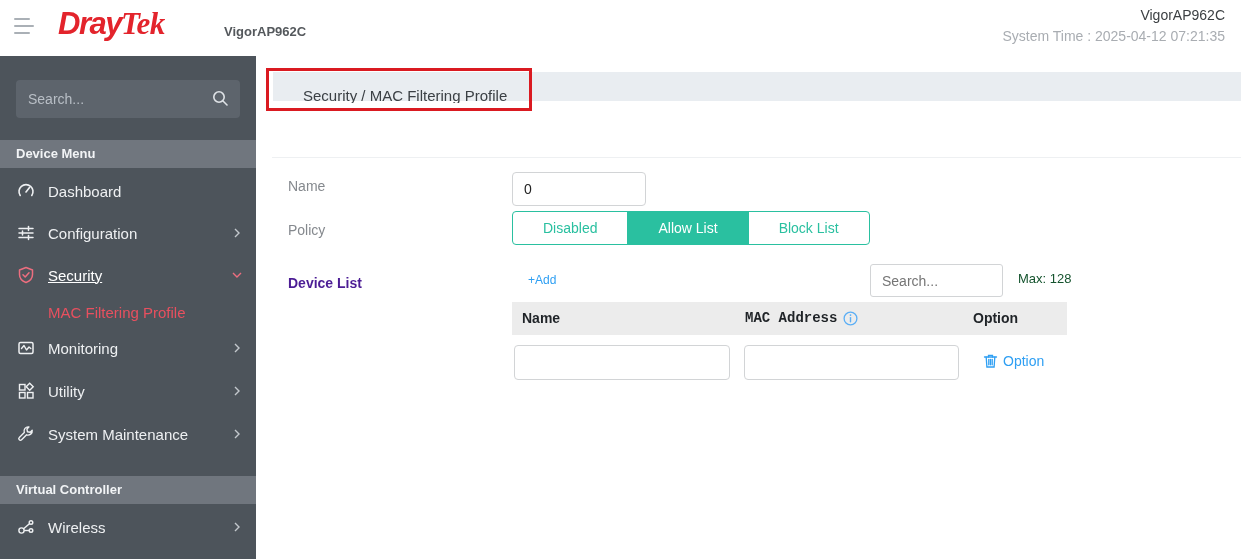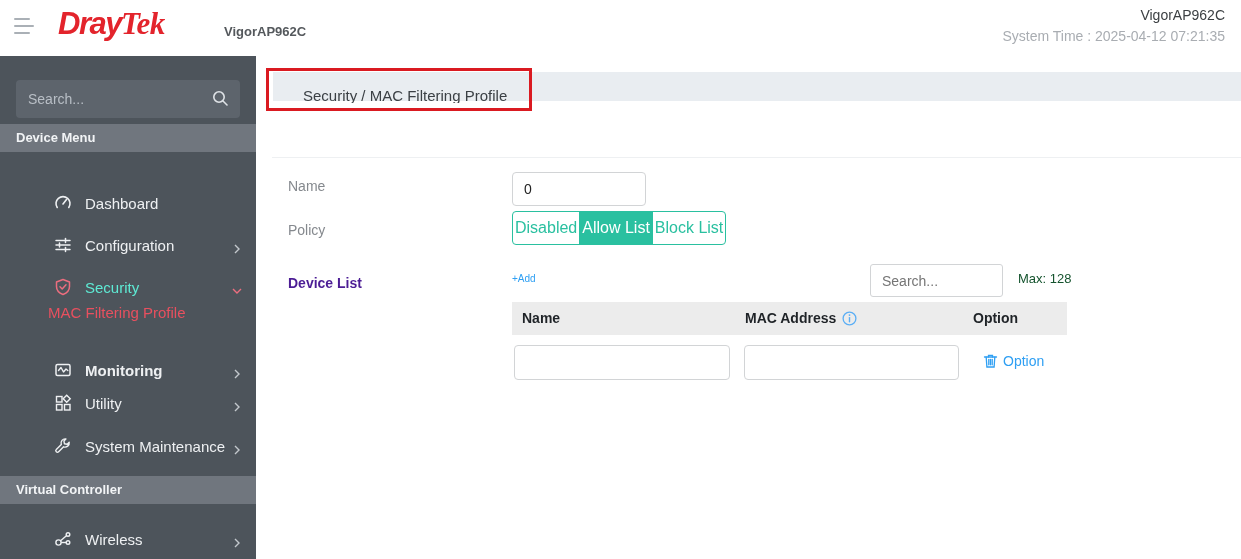--- a/index.html
+++ b/index.html
@@ -24,51 +24,51 @@
   .hdr-device { font-size:14px; color:#3c4043; margin-bottom:5px; }
   .hdr-time { font-size:14px; color:#a9adb2; }
 
   
   .sidebar { position:absolute; left:0; top:56px; width:256px; bottom:0; background:#4d545b; z-index:2; }
   .side-search { position:absolute; left:16px; top:24px; width:224px; height:38px; background:#5d646c; border-radius:4px; }
   .side-search input { position:absolute; left:12px; top:0; width:180px; height:38px; background:transparent; border:none; outline:none; color:#dfe2e6; font-size:14px; font-family:"Liberation Sans", sans-serif; }
   .side-search input::placeholder { color:#b9bfc6; }
   .side-search .mag { position:absolute; right:10px; top:9px; }
   .side-band { position:absolute; left:0; width:256px; height:28px; background:#70767e; color:#f2f4f6; font-size:13px; font-weight:700; line-height:28px; padding-left:16px; }
-  .side-item { position:absolute; left:0; width:256px; height:42px; display:flex; align-items:flex-end; color:#eef0f2; font-size:15px; cursor:pointer;padding-left:37px; }
+  .side-item { position:absolute; left:0; width:256px; height:42px; display:flex; align-items:center; color:#eef0f2; font-size:15px; cursor:pointer; }
   .side-item .ic { width:18px; height:18px; margin-left:17px; margin-right:13px; flex:0 0 18px; }
   .side-item .chev { position:absolute; right:14px; }
-  .side-item.red { color:#5eead4; }
+  .side-item.red { color:#ffffff;text-decoration:underline; }
   .side-sub { position:absolute; left:0; width:256px; height:34px; line-height:34px; padding-left:48px; color:#e8505f; font-size:15px; cursor:pointer; }
 
   
   .crumb-band { position:absolute; left:256px; top:72px; right:0; height:29px; background:#e9edf1; z-index:0;margin-left:17px; }
   .crumb-text { position:absolute; left:30px; top:15px; font-size:15px; color:#3b4045; }
   .annotation { position:absolute; left:266px; top:68px; width:266px; height:43px; border:3px solid #da1a21; z-index:4; pointer-events:none; }
   .card { position:absolute; left:272px; top:103px; right:0; bottom:0; background:#ffffff; border-top-left-radius:8px; z-index:1; }
   .divider { position:absolute; left:0; top:54px; right:0; height:1px; background:#eef0f2; }
 
   .f-label { position:absolute; left:16px; font-size:14px; color:#85898e; }
   .f-label.dark { color:#4c1d95; font-weight:700; }
   .txt-input { border:1px solid #d2d4d6; border-radius:4px; font-size:14px; color:#222; padding:0 11px; font-family:"Liberation Sans", sans-serif; outline:none; background:#fff; }
 
   .seg { position:absolute; left:240px; top:108px; display:flex; height:34px; }
-  .seg button { height:34px; border:1px solid #2ac0a0; background:#fff; color:#2ac0a0; font-size:16px; font-family:"Liberation Sans", sans-serif; cursor:pointer; padding:0 2px; margin-left:-1px; }
+  .seg button { height:34px; border:1px solid #2ac0a0; background:#fff; color:#2ac0a0; font-size:14px; font-family:"Liberation Sans", sans-serif; cursor:pointer; padding:0 30px; margin-left:-1px; }
   .seg button:first-child { border-radius:4px 0 0 4px; margin-left:0; }
   .seg button:last-child { border-radius:0 4px 4px 0; }
   .seg button.sel { background:#2ac0a0; color:#fff; z-index:1; }
 
-  .add-link { position:absolute; left:240px; top:170px; font-size:10px; color:#2e9ff3; cursor:pointer; text-decoration:none; }
+  .add-link { position:absolute; left:256px; top:170px; font-size:12px; color:#2e9ff3; cursor:pointer; text-decoration:none; }
   .dl-search { position:absolute; left:598px; top:161px; width:133px; height:33px; border-radius:3px; }
   .max-note { position:absolute; left:746px; top:168px; font-size:13px; color:#14532d; }
 
   .tbl-head { position:absolute; left:240px; top:199px; width:555px; height:33px; background:#ececec; }
   .tbl-head .h { position:absolute; top:0; line-height:33px; font-size:14px; font-weight:700; color:#1f2327; }
   .th-name { left:10px; }
-  .th-mac { left:233px; display:flex; align-items:center; gap:6px; }
+  .th-mac { left:233px; display:flex; align-items:center; gap:6px;font-family:Liberation Mono, monospace; }
   .th-opt { left:461px; }
 
   .row-name-input { position:absolute; left:242px; top:242px; width:216px; height:35px; }
   .row-mac-input  { position:absolute; left:472px; top:242px; width:215px; height:35px; }
   .delete-link { position:absolute; left:711px; top:250px; display:flex; align-items:center; gap:5px; color:#2e9ff3; font-size:14px; cursor:pointer; }
 
   svg { display:block; }
 </style>
 </head>
 <body>
@@ -93,21 +93,21 @@
   <div class="side-search">
     <input type="text" placeholder="Search..." style="">
     <span class="mag">
       <svg width="19" height="19" viewBox="0 0 19 19">
           <circle cx="8" cy="8" r="5.2" fill="none" stroke="#dfe3e7" stroke-width="1.6"></circle>
           <line x1="12" y1="12" x2="16" y2="16" stroke="#dfe3e7" stroke-width="1.6" stroke-linecap="round"></line>
         </svg>
     </span>
   </div>
 
-  <div class="side-band" style="top:68px;">Device Menu</div>
+  <div class="side-band" style="top:84px;">Device Menu</div>
 
   <div class="side-item" style="top:114px;">
     <span class="ic">
       <svg width="18" height="18" viewBox="0 0 18 18">
           <path d="M3.2 13.5 A7 7 0 1 1 14.8 13.5" fill="none" stroke="#eef0f2" stroke-width="1.6" stroke-linecap="round"></path>
           <line x1="9" y1="10" x2="12.5" y2="5.5" stroke="#eef0f2" stroke-width="1.6" stroke-linecap="round"></line>
         </svg>
     </span>
     <span>Dashboard</span>
   </div>
@@ -141,21 +141,21 @@
     <span>Security</span>
     <span class="chev">
       <svg width="10" height="10" viewBox="0 0 10 10">
           <polyline points="1,3 5,7 9,3" fill="none" stroke="#ec6e7f" stroke-width="1.4"></polyline>
         </svg>
     </span>
   </div>
 
   <div class="side-sub" style="top:240px;">MAC Filtering Profile</div>
 
-  <div class="side-item" style="top:281px;font-weight:bold;">
+  <div class="side-item" style="top:271px;">
     <span class="ic">
       <svg width="18" height="18" viewBox="0 0 18 18">
           <rect x="2" y="3.5" width="14" height="11" rx="1.5" fill="none" stroke="#eef0f2" stroke-width="1.5"></rect>
           <polyline points="4.5,9.5 7,6.5 9.5,11 12,8 13.8,9.5" fill="none" stroke="#eef0f2" stroke-width="1.4" stroke-linecap="round" stroke-linejoin="round"></polyline>
         </svg>
     </span>
     <span>Monitoring</span>
     <span class="chev">
       <svg width="10" height="10" viewBox="0 0 10 10">
           <polyline points="3,1 7,5 3,9" fill="none" stroke="#c3c8cd" stroke-width="1.4"></polyline>

